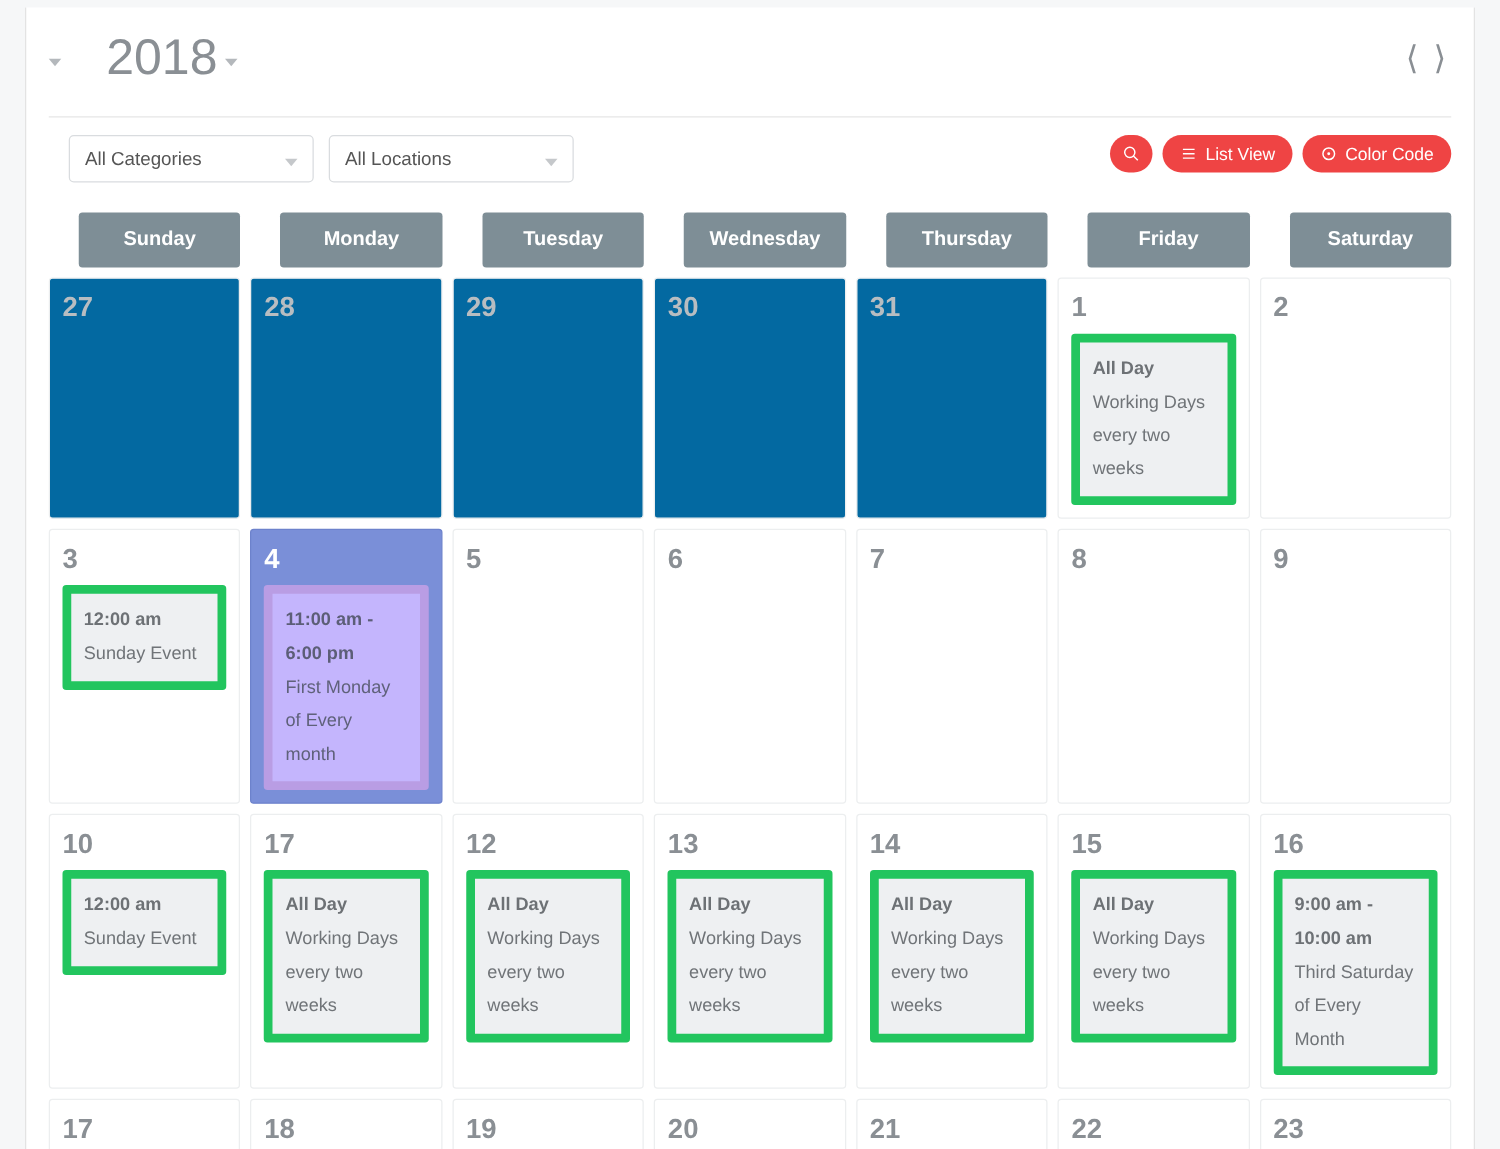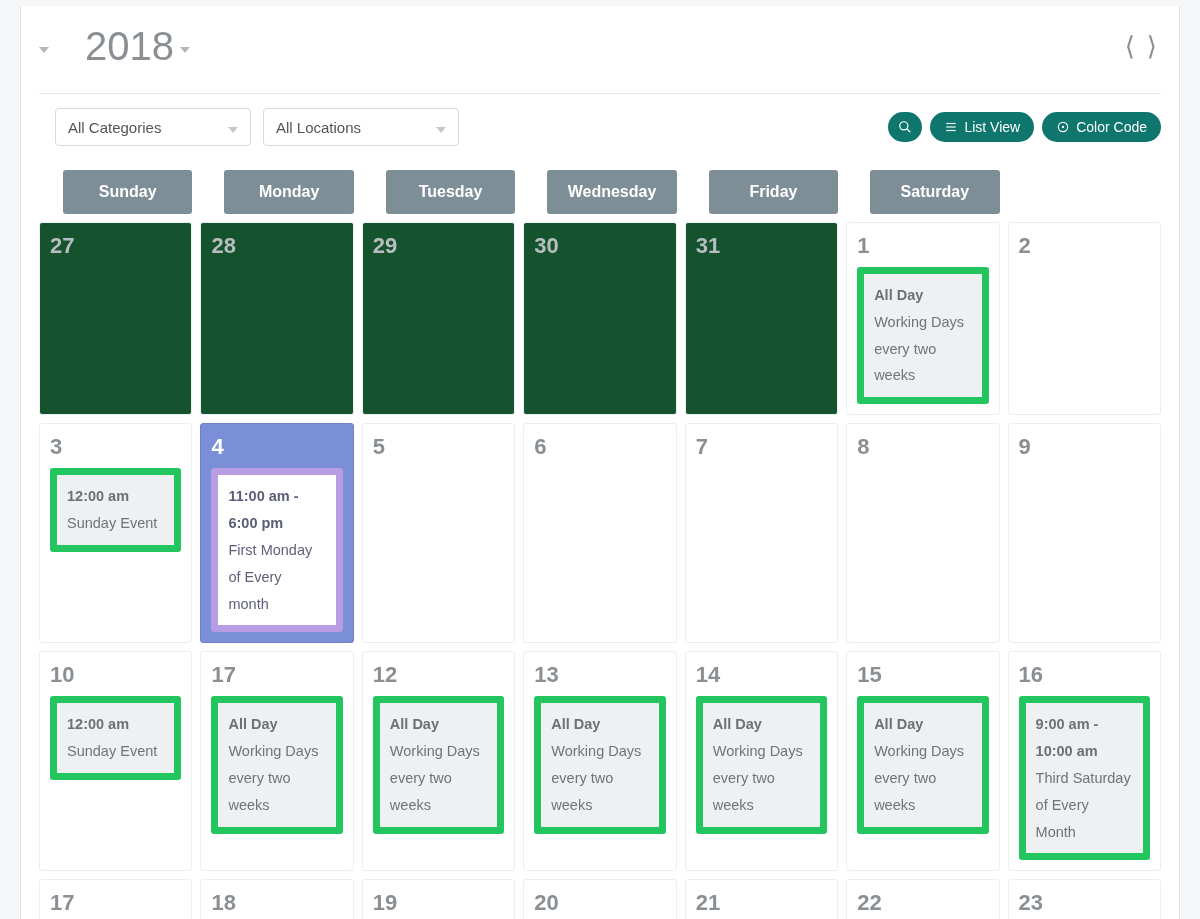--- a/index.html
+++ b/index.html
@@ -58,21 +58,21 @@
     font-size: 26px;
     color: #8a8f94;
     cursor: pointer;
     padding: 2px 4px;
     user-select: none;
   }
 
   
   .toolbar {
     display: flex;
-    align-items: center;
+    align-items: flex-start;
     padding: 14px 0 24px 16px;
   }
   .select {
     display: flex;
     align-items: center;
     justify-content: space-between;
     background: #fff;
     border: 1px solid #d9dcdf;
     border-radius: 4px;
     height: 38px;
@@ -81,21 +81,21 @@
     color: #555;
     min-width: 196px;
     margin-right: 12px;
     cursor: pointer;
   }
   .select .tri { border-top-color:#c5c8cb; }
 
   .right-tools { margin-left:auto; display:flex; gap:8px; }
   .pill {
     display:flex; align-items:center; gap:6px;
-    background:#0f766e; color:#fff;
+    background:#ef4444; color:#fff;
     border-radius: 20px;
     height: 30px;
     padding: 0 14px;
     font-size: 14px;
     cursor:pointer;
   }
   .pill svg { width:14px; height:14px; stroke:#fff; fill:none; stroke-width:2; }
   .pill.icon-only { padding: 0 10px; }
 
   
@@ -122,21 +122,21 @@
     grid-template-columns: repeat(7, 1fr);
     gap: 8px;
   }
   .cell {
     background:#fff;
     border:1px solid #eceeef;
     border-radius:3px;
     min-height: 165px;
     padding: 10px;
   }
-  .cell.out { background:#14532d; }
+  .cell.out { background:#0369a1; }
   .cell .num {
     font-size: 22px;
     font-weight: 700;
     color:#8a8f94;
   }
   .cell.out .num { color:#b8bdc1; }
 
   .cell.today {
     background:#7a8fd8;
     border-color:#6d82cc;
@@ -149,21 +149,21 @@
     border:7px solid #22c55e;
     border-radius:3px;
     padding: 8px 10px;
     font-size: 14.5px;
     color:#707478;
     line-height: 1.85;
     cursor:pointer;
   }
   .event .time { font-weight:700; color:#6d7175; }
   .event.purple {
-    background:#ffffff;
+    background:#c4b5fd;
     border-color:#b99de4;
     color:#5f617a;
   }
   .event.purple .time { color:#5c5e77; }
 </style>
 </head>
 <body>
 
 <div class="panel">
 
@@ -214,20 +214,21 @@
         <span>Color Code</span>
       </div>
     </div>
   </div>
 
   <div class="day-headers" id="day-headers">
       <div class="dh">Sunday</div>
       <div class="dh">Monday</div>
       <div class="dh">Tuesday</div>
       <div class="dh">Wednesday</div>
+      <div class="dh">Thursday</div>
       <div class="dh">Friday</div>
       <div class="dh">Saturday</div>
     </div>
 
   <div class="grid" id="cal-grid">
       <div class="cell out">
         <div class="num">27</div>
       </div>
       <div class="cell out">
         <div class="num">28</div>

